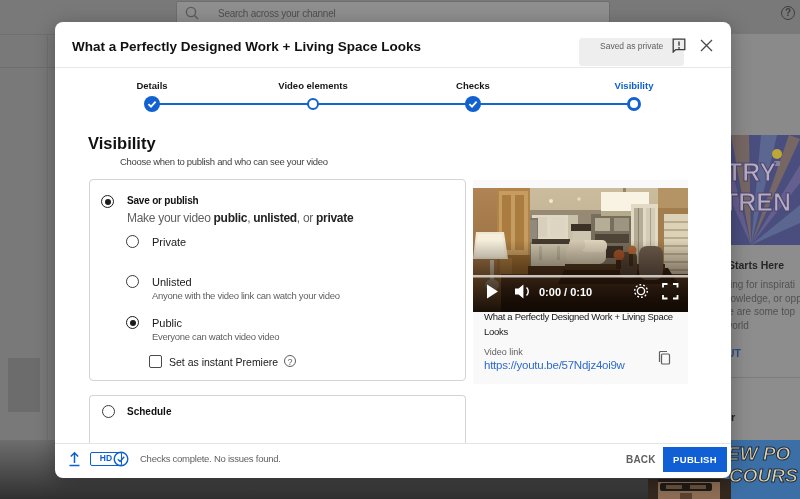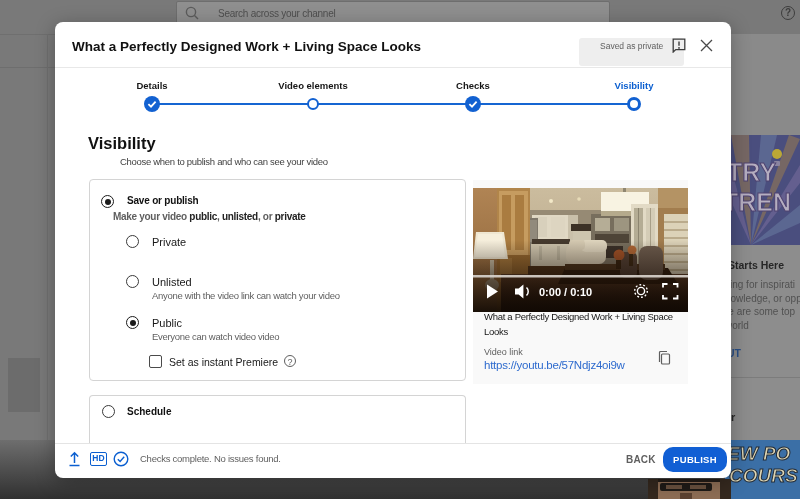--- a/index.html
+++ b/index.html
@@ -100,21 +100,21 @@
   <div class="abs" style="left:627px;top:96.5px;width:14px;height:14px;border:3px solid #1261d1;background:#fff;border-radius:50%;"></div>
 
   <div class="abs" style="left:88px;top:134px;font-size:16.5px;font-weight:bold;color:#111;">Visibility</div>
   <div class="abs" style="left:88px;top:156px;font-size:9.5px;letter-spacing:-0.3px;color:#424242;margin-left:32px;">Choose when to publish and who can see your video</div>
 
   <div class="abs" style="left:89px;top:179px;width:377px;height:202px;border:1px solid #d4d4d4;border-radius:4px;"></div>
 
   <div class="abs" style="left:101px;top:195px;width:13px;height:13px;border:1.6px solid #1b1b1b;border-radius:50%;"></div>
   <div class="abs" style="left:104.5px;top:198.5px;width:6px;height:6px;background:#1b1b1b;border-radius:50%;"></div>
   <div class="abs" style="left:127px;top:195px;font-size:10px;font-weight:bold;letter-spacing:-0.2px;color:#111;">Save or publish</div>
-  <div class="abs" style="left:113px;top:211px;font-size:10px;letter-spacing:-0.3px;color:#5f5f5f;font-weight:bold;">Make your video <b style="color:#232323;">public</b>, <b style="color:#232323;">unlisted</b>, or <b style="color:#232323;">private</b></div>
+  <div class="abs" style="left:127px;top:211px;font-size:12px;letter-spacing:-0.3px;color:#5f5f5f;">Make your video <b style="color:#232323;">public</b>, <b style="color:#232323;">unlisted</b>, or <b style="color:#232323;">private</b></div>
 
   <div class="abs" style="left:126px;top:235px;width:13px;height:13px;border:1.6px solid #3a3a3a;border-radius:50%;"></div>
   <div class="abs" style="left:152px;top:236px;font-size:11px;color:#181818;">Private</div>
 
   <div class="abs" style="left:126px;top:275px;width:13px;height:13px;border:1.6px solid #3a3a3a;border-radius:50%;"></div>
   <div class="abs" style="left:152px;top:276px;font-size:11px;color:#181818;">Unlisted</div>
   <div class="abs" style="left:152px;top:290px;font-size:9.5px;letter-spacing:-0.3px;color:#5f5f5f;">Anyone with the video link can watch your video</div>
 
   <div class="abs" style="left:126px;top:316px;width:13px;height:13px;border:1.6px solid #1b1b1b;border-radius:50%;"></div>
   <div class="abs" style="left:129.5px;top:319.5px;width:6px;height:6px;background:#1b1b1b;border-radius:50%;"></div>
@@ -254,22 +254,22 @@
   <svg class="abs" style="left:656px;top:350px;" width="18" height="18" viewBox="0 0 18 18">
       <rect x="5.5" y="4" width="8" height="10" rx="1" fill="none" stroke="#5f5f5f" stroke-width="1.2"></rect>
       <path d="M3.5 12 V2.5 a1 1 0 0 1 1 -1 H11" fill="none" stroke="#5f5f5f" stroke-width="1.2"></path>
     </svg>
 
   <div class="abs" style="left:55px;top:443px;width:676px;height:1px;background:#e4e4e4;"></div>
   <svg class="abs" style="left:67px;top:451px;" width="15" height="16" viewBox="0 0 15 16">
       <path d="M7.5 12 V2 M3.8 5.5 L7.5 1.8 L11.2 5.5" fill="none" stroke="#0b5fd0" stroke-width="1.5"></path>
       <line x1="2.5" y1="14.5" x2="12.5" y2="14.5" stroke="#0b5fd0" stroke-width="1.5"></line>
     </svg>
-  <div class="abs" style="left:90px;top:452px;width:17px;height:14px;border:1.5px solid #0b5fd0;border-radius:2px;color:#0b5fd0;font-size:8.5px;font-weight:bold;text-align:center;line-height:11px;">HD</div>
+  <div class="abs" style="left:90px;top:452px;width:32px;height:14px;border:1.5px solid #0b5fd0;border-radius:2px;color:#0b5fd0;font-size:8.5px;font-weight:bold;text-align:center;line-height:11px;">HD</div>
   <svg class="abs" style="left:113px;top:451px;" width="16" height="16" viewBox="0 0 16 16">
       <circle cx="8" cy="8" r="6.8" fill="none" stroke="#0b5fd0" stroke-width="1.4"></circle>
       <path d="M4.8 8.2 L7.1 10.4 L11.2 5.8" fill="none" stroke="#0b5fd0" stroke-width="1.4"></path>
     </svg>
   <div class="abs" style="left:140px;top:453px;font-size:9.5px;letter-spacing:-0.25px;color:#5f5f5f;">Checks complete. No issues found.</div>
   <div class="abs" style="left:626px;top:454px;font-size:10px;font-weight:bold;color:#5f5f5f;letter-spacing:0.2px;">BACK</div>
-  <div class="abs" style="left:663px;top:447px;width:64px;height:25px;background:#115fd4;border-radius:10px;color:#fff;font-size:9.5px;font-weight:bold;text-align:center;line-height:25px;letter-spacing:0.3px;">PUBLISH</div>
+  <div class="abs" style="left:663px;top:447px;width:64px;height:25px;background:#115fd4;border-radius:0;color:#fff;font-size:9.5px;font-weight:bold;text-align:center;line-height:25px;letter-spacing:0.3px;">PUBLISH</div>
 
 </div>
 
 </body></html>

